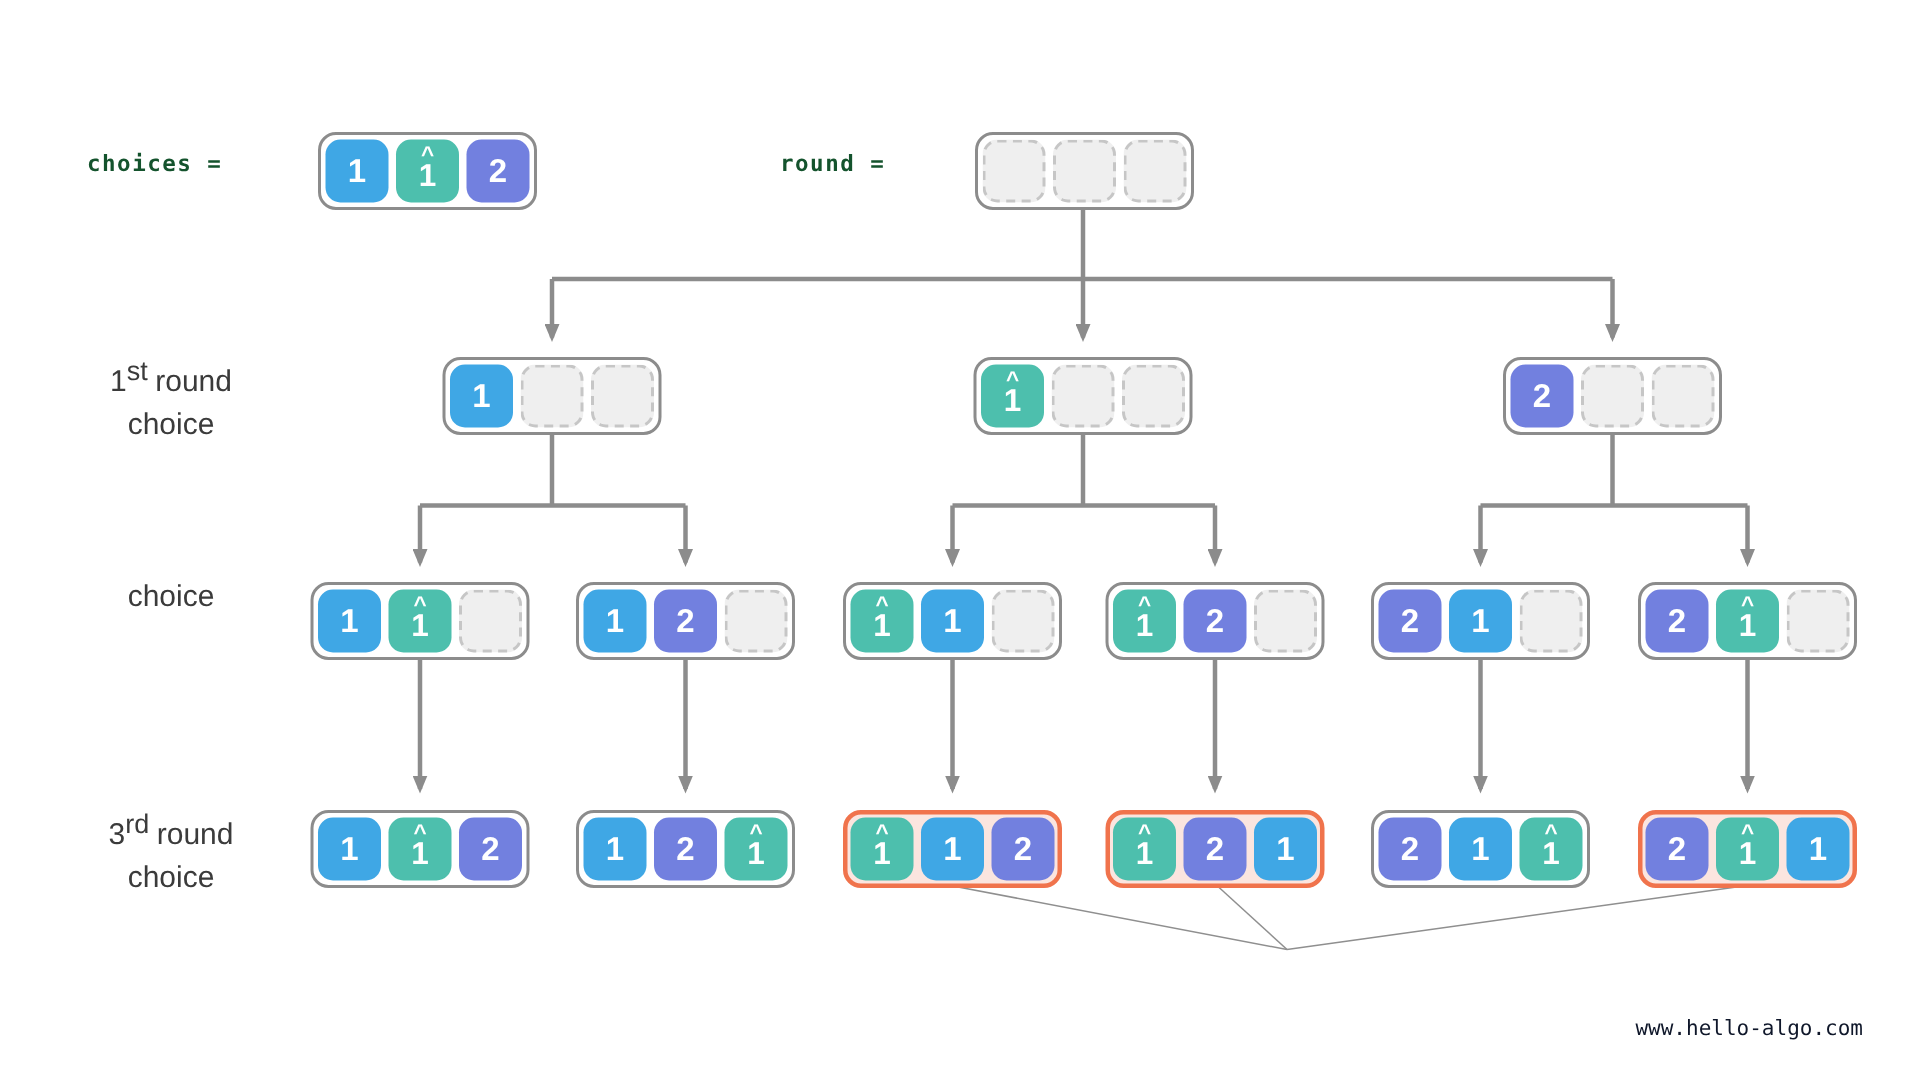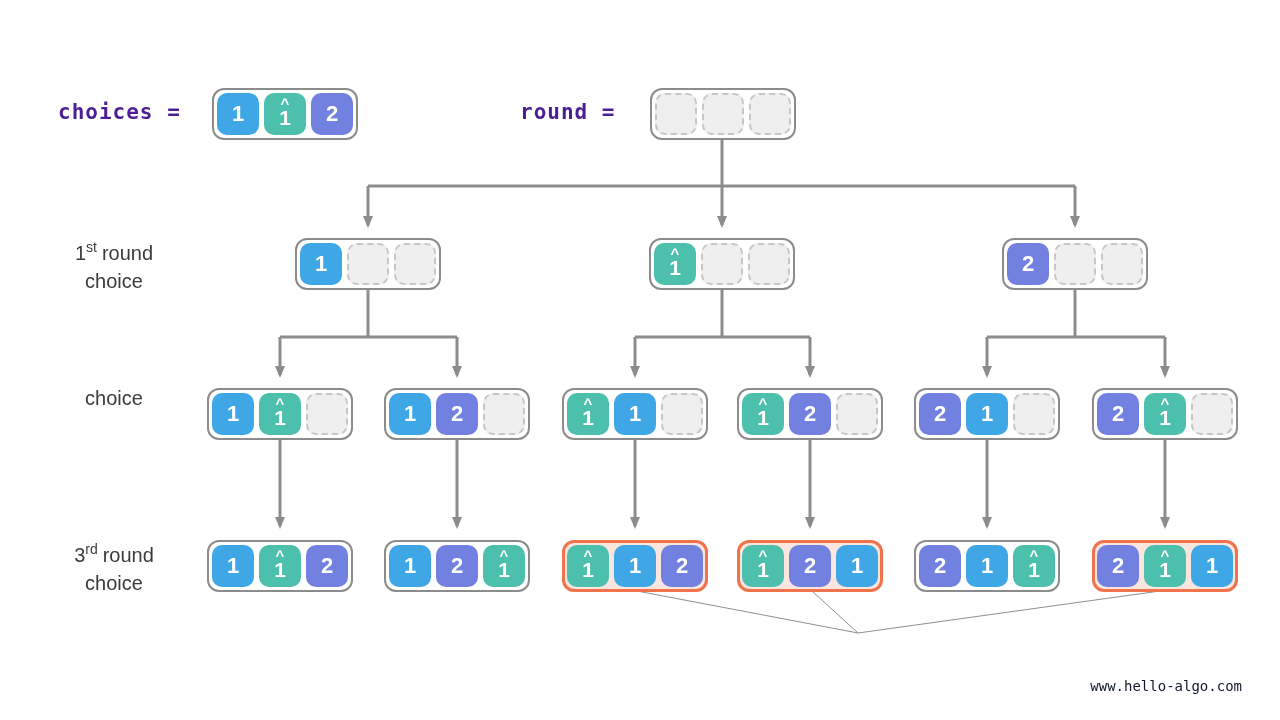--- a/index.html
+++ b/index.html
@@ -4,28 +4,28 @@
 <style>
   html,body{margin:0;padding:0;background:#fff;}
   .canvas{
     position:relative;width:1280px;height:720px;background:#ffffff;overflow:hidden;
     font-family:"Liberation Sans", sans-serif;color:#3b3b3b;
   }
   svg.connectors{position:absolute;left:0;top:0;width:1280px;height:720px;}
 
   .mono-label{
     position:absolute;font-family:"DejaVu Sans Mono", monospace;font-weight:bold;
-    font-size:21px;letter-spacing:1px;color:#4c1d95;white-space:pre;
+    font-size:15px;letter-spacing:1px;color:#14532d;white-space:pre;
   }
 
   .row-label{
     position:absolute;left:36px;width:156px;text-align:center;
     font-size:20px;line-height:28px;color:#3b3b3b;
   }
-  .row-label sup{font-size:14px;margin-right:2px;}
+  .row-label sup{font-size:18px;margin-right:2px;}
 
   .node{
     position:absolute;display:flex;gap:5px;padding:3px;background:#ffffff;
     border:2px solid #8C8C8C;border-radius:12px;box-sizing:border-box;
   }
   .node.duplicate{border:3px solid #F0734C;background:#FBE5DF;padding:2px;}
 
   .cell{
     width:42px;height:42px;border-radius:10px;box-sizing:border-box;
     display:flex;align-items:center;justify-content:center;

